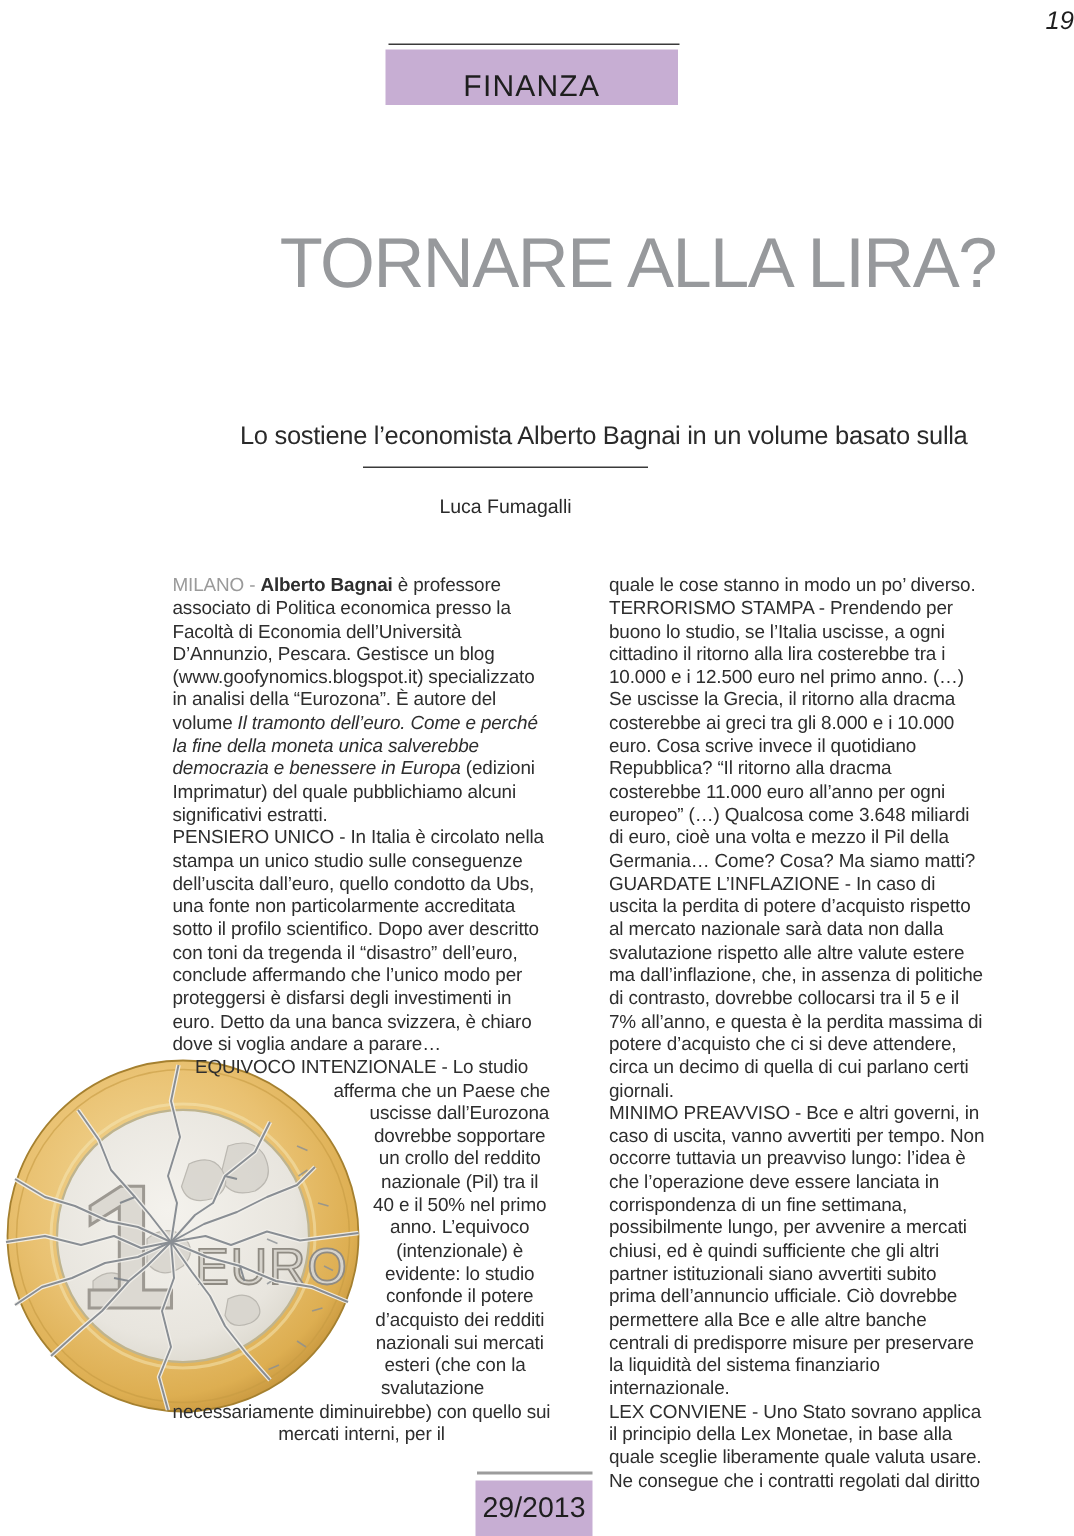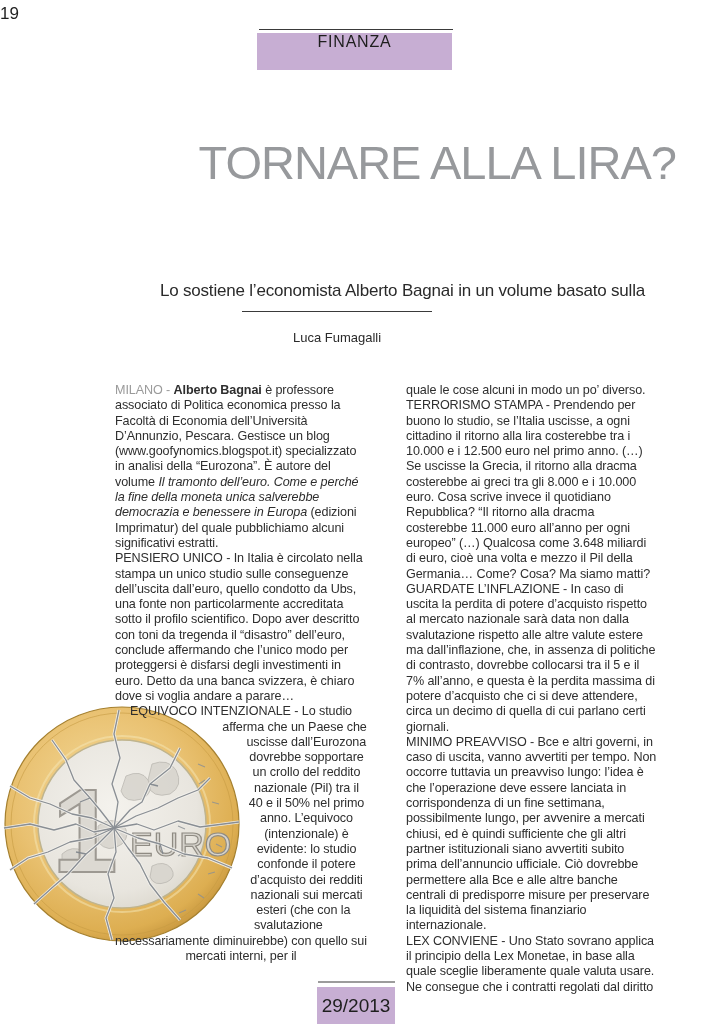--- a/index.html
+++ b/index.html
@@ -2,31 +2,31 @@
 <html><head>
 <meta charset="utf-8">
 <style>
   html,body { margin:0; padding:0; background:#ffffff; }
   .page {
     position:relative; width:716px; height:1024px; margin:0 auto;
     background:#ffffff; overflow:hidden;
     font-family:"Liberation Sans", sans-serif; color:#2e2e2e;
   }
   .page-number {
-    position:absolute; top:4px; left:0; width:716px; text-align:left;
-    font-size:17px; color:#1f1f1f;
+    position:absolute; top:4px; left:0; width:716px; text-align:right;
+    font-size:17px; color:#1f1f1f;font-style:italic;
   }
   .top-rule { position:absolute; left:259px; top:29px; width:194px; height:1px; background:#3a3a3a; }
   .section-banner {
     position:absolute; left:257px; top:33px; width:195px; height:37px;
-    background:#c7aed3; display:flex; align-items:flex-start; justify-content:center;
-    font-size:16px; letter-spacing:0.8px; color:#1e1e1e;
+    background:#c7aed3; display:flex; align-items:flex-end; justify-content:center;
+    font-size:20px; letter-spacing:0.8px; color:#1e1e1e;
   }
   .title {
-    position:absolute; top:134px; right:36px; margin:4px;
+    position:absolute; top:134px; right:36px; margin:16px;
     text-align:right; font-size:47px; font-weight:normal; letter-spacing:-1px;
     line-height:50px; color:#97999c; white-space:nowrap;
   }
   .title span { display:block; }
   .subtitle {
     position:absolute; top:251px; right:71px; margin:0;
     text-align:right; font-size:17px; line-height:23px; letter-spacing:-0.2px;
     color:#2a2a2a; white-space:nowrap;
   }
   .subtitle span { display:block;margin-top:28px; }
@@ -163,21 +163,21 @@
             <path d="M84,148 L74,146"></path>
               <path d="M158,138 L161,148"></path>
           </g>
         </svg>
       </div>
 
       <p class="wrap-center"><span>EQUIVOCO INTENZIONALE</span><span> - Lo studio afferma che un Paese che uscisse dall’Eurozona dovrebbe sopportare un crollo del reddito nazionale (Pil) tra il 40 e il 50% nel primo anno. L’equivoco (intenzionale) è evidente: lo studio confonde il potere d’acquisto dei redditi nazionali sui mercati esteri (che con la svalutazione necessariamente diminuirebbe) con quello sui mercati interni, per il</span></p>
     </div>
 
     <div class="col">
-      <p><span>quale le cose alcuni in modo un po’ diverso.</span></p>
+      <p><span>quale le cose stanno in modo un po’ diverso.</span></p>
 
       <p><span>TERRORISMO STAMPA</span><span> - Prendendo per buono lo studio, se l’Italia uscisse, a ogni cittadino il ritorno alla lira costerebbe tra i 10.000 e i 12.500 euro nel primo anno. (…) Se uscisse la Grecia, il ritorno alla dracma costerebbe ai greci tra gli 8.000 e i 10.000 euro. Cosa scrive invece il quotidiano Repubblica? “Il ritorno alla dracma costerebbe 11.000 euro all’anno per ogni europeo” (…) Qualcosa come 3.648 miliardi di euro, cioè una volta e mezzo il Pil della Germania… Come? Cosa? Ma siamo matti?</span></p>
 
       <p><span>GUARDATE L’INFLAZIONE</span><span> - In caso di uscita la perdita di potere d’acquisto rispetto al mercato nazionale sarà data non dalla svalutazione rispetto alle altre valute estere ma dall’inflazione, che, in assenza di politiche di contrasto, dovrebbe collocarsi tra il 5 e il 7% all’anno, e questa è la perdita massima di potere d’acquisto che ci si deve attendere, circa un decimo di quella di cui parlano certi giornali.</span></p>
 
       <p><span>MINIMO PREAVVISO</span><span> - Bce e altri governi, in caso di uscita, vanno avvertiti per tempo. Non occorre tuttavia un preavviso lungo: l’idea è che l’operazione deve essere lanciata in corrispondenza di un fine settimana, possibilmente lungo, per avvenire a mercati chiusi, ed è quindi sufficiente che gli altri partner istituzionali siano avvertiti subito prima dell’annuncio ufficiale. Ciò dovrebbe permettere alla Bce e alle altre banche centrali di predisporre misure per preservare la liquidità del sistema finanziario internazionale.</span></p>
 
       <p><span>LEX CONVIENE</span><span> - Uno Stato sovrano applica il principio della Lex Monetae, in base alla quale sceglie liberamente quale valuta usare. Ne consegue che i contratti regolati dal diritto</span></p>
     </div>
 

